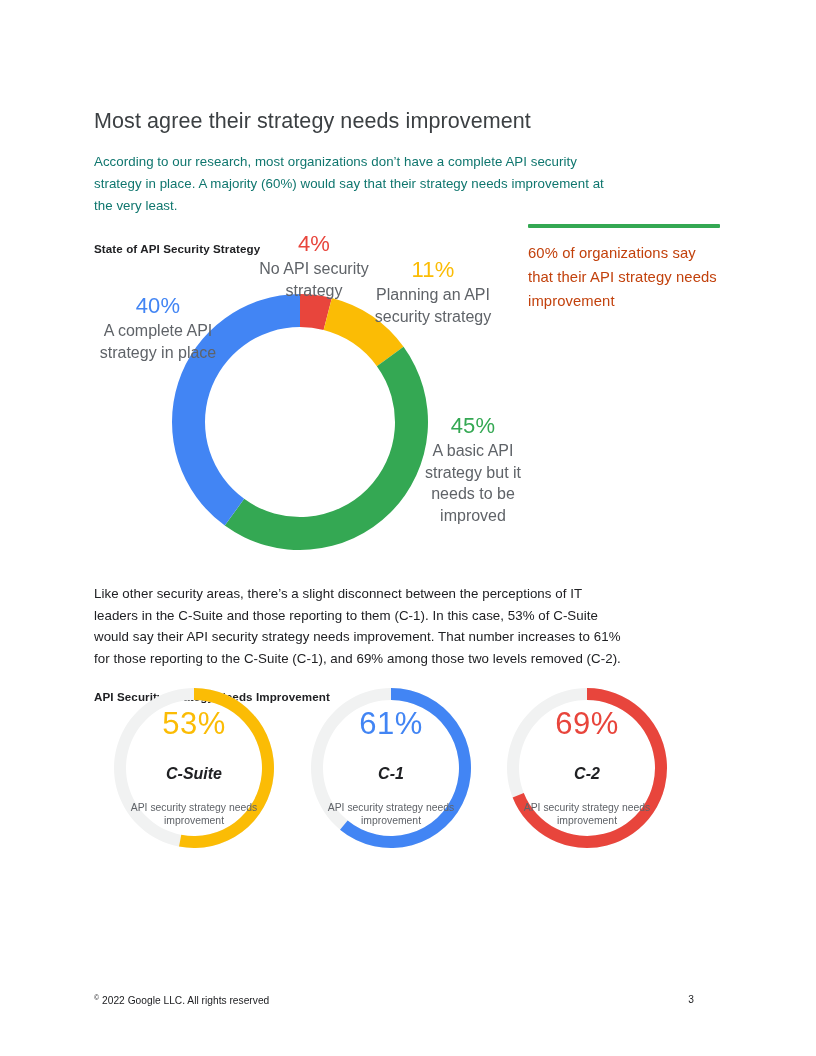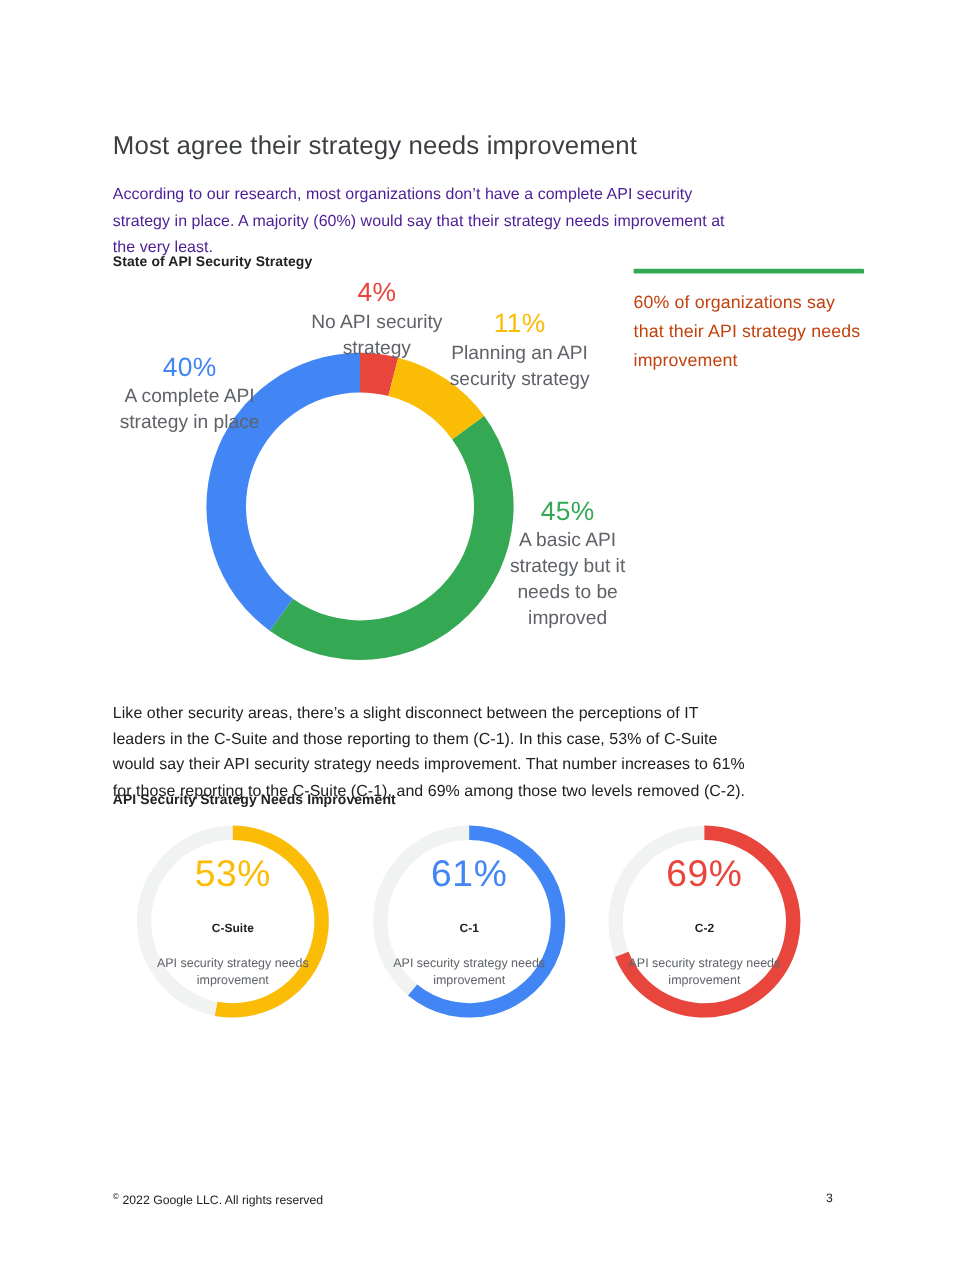--- a/index.html
+++ b/index.html
@@ -33,31 +33,32 @@
     letter-spacing: 0.1px;
     line-height: 1.25;
   }
   .intro {
     position: absolute;
     left: 94px;
     top: 138px;
     width: 522px;
     font-size: 13.3px;
     line-height: 1.65;
-    color: #4c1d95;
+    color: #0f766e;
     letter-spacing: 0.05px;
   }
 
   
   .section-label {
     position: absolute;
     font-size: 11.6px;
     font-weight: 700;
     color: #202124;
     letter-spacing: 0.1px;
+    margin-top: 30px;
   }
   #label-state { left: 94px; top: 212px; }
   #label-improve { left: 94px; top: 660px; }
 
   
   .donut-wrap {
     position: absolute;
     left: 94px;
     top: 232px;
     width: 420px;
@@ -166,24 +167,25 @@
     gap: 16px;
   }
   .gauge-pct {
     font-size: 31px;
     font-weight: 500;
     line-height: 1;
     letter-spacing: 0.5px;
     margin-bottom: 9px;
   }
   .gauge-role {
-    font-size: 10px;
+    font-size: 16px;
     font-weight: 700;
     color: #202124;
     line-height: 1.3;
+    font-style: italic;
   }
   .gauge-desc {
     font-size: 10.4px;
     color: #5f6368;
     line-height: 1.32;
   }
 
   
   .footer {
     position: absolute;

